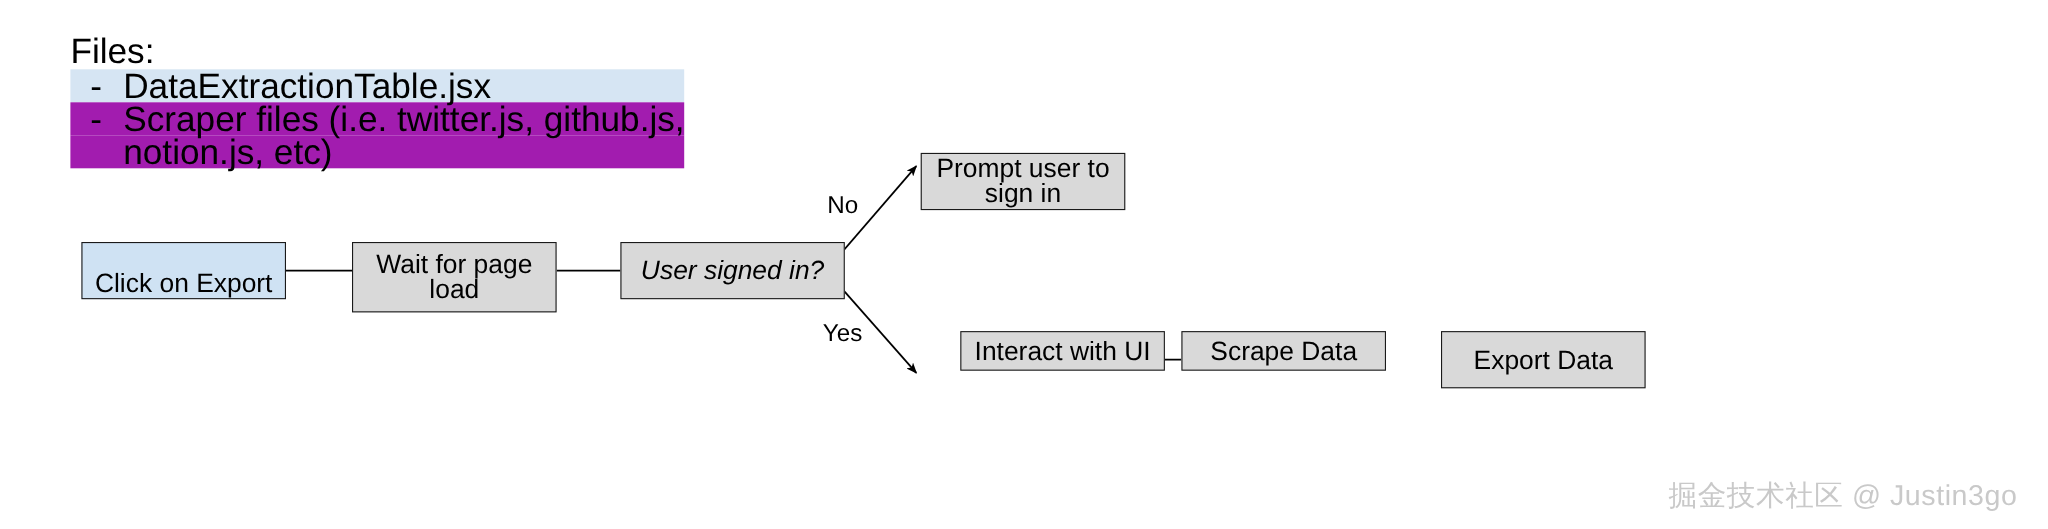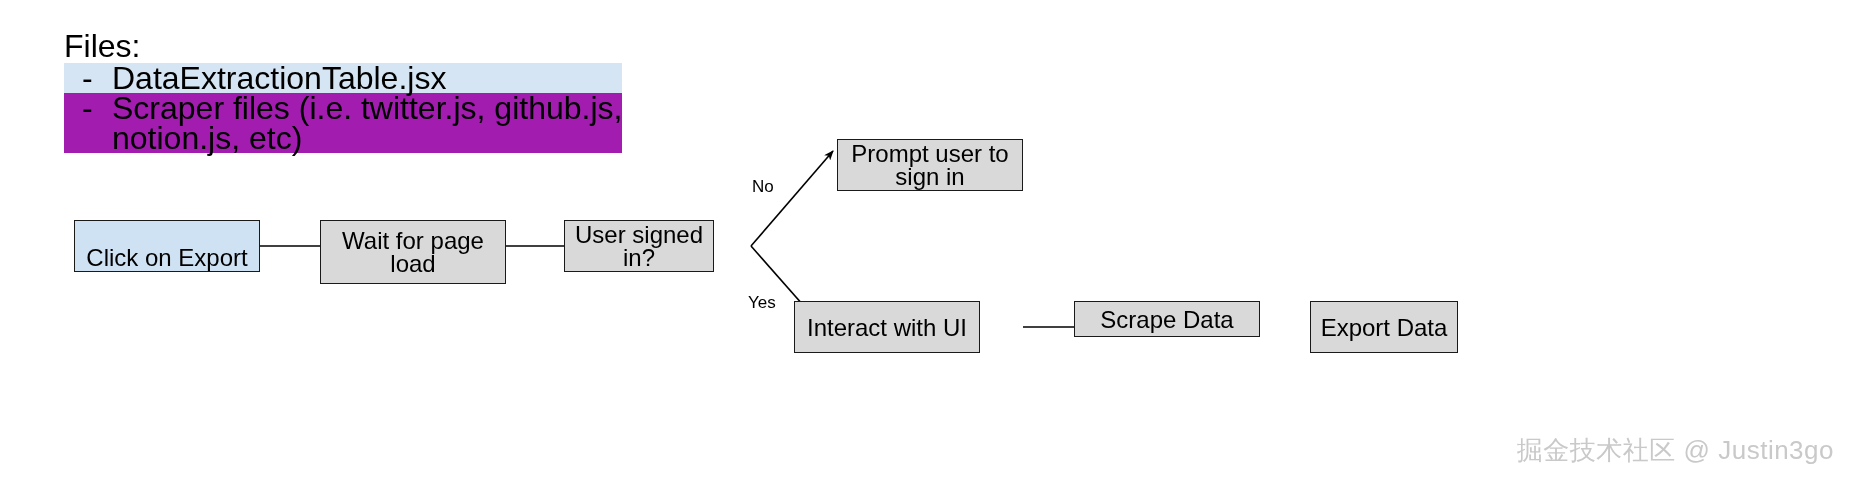--- a/index.html
+++ b/index.html
@@ -68,21 +68,21 @@
     text-align: center;
     font-size: 24px;
     line-height: 23px;
     color: #000000;
     padding: 2px 6px;
   }
   .node.accent { background: #cfe2f3; }
 
   .edge-label {
     position: absolute;
-    font-size: 17px;
+    font-size: 22px;
     line-height: 28px;
     color: #000000;
     white-space: nowrap;
   }
 
   
   #watermark {
     position: absolute;
     right: 28px;
     bottom: 18px;
@@ -138,37 +138,37 @@
   </svg>
 
   <div class="node accent" style="left:74px;  top:220px; width:186px; height:52px;align-items:flex-end;">
     <span>Click on Export</span>
   </div>
 
   <div class="node" style="left:320px; top:220px; width:186px; height:64px;">
     <span>Wait for page load</span>
   </div>
 
-  <div class="node" style="left:564px; top:220px; width:150px; height:52px;">
+  <div class="node" style="left:564px; top:220px; width:204px; height:52px;font-style:italic;">
     <span>User signed in?</span>
   </div>
 
   <div class="node" style="left:837px; top:139px; width:186px; height:52px;">
     <span>Prompt user to sign in</span>
   </div>
 
-  <div class="node" style="left:794px; top:301px; width:186px; height:52px;">
+  <div class="node" style="left:873px; top:301px; width:186px; height:36px;">
     <span>Interact with UI</span>
   </div>
 
   <div class="node" style="left:1074px; top:301px; width:186px; height:36px;">
     <span>Scrape Data</span>
   </div>
 
-  <div class="node" style="left:1310px; top:301px; width:148px; height:52px;">
+  <div class="node" style="left:1310px; top:301px; width:186px; height:52px;">
     <span>Export Data</span>
   </div>
 
   <div class="edge-label" style="left:752px; top:173px;">No</div>
 
   <div class="edge-label" style="left:748px; top:289px;">Yes</div>
 </div>
 
 <div id="watermark">掘金技术社区 @ Justin3go</div>
 

